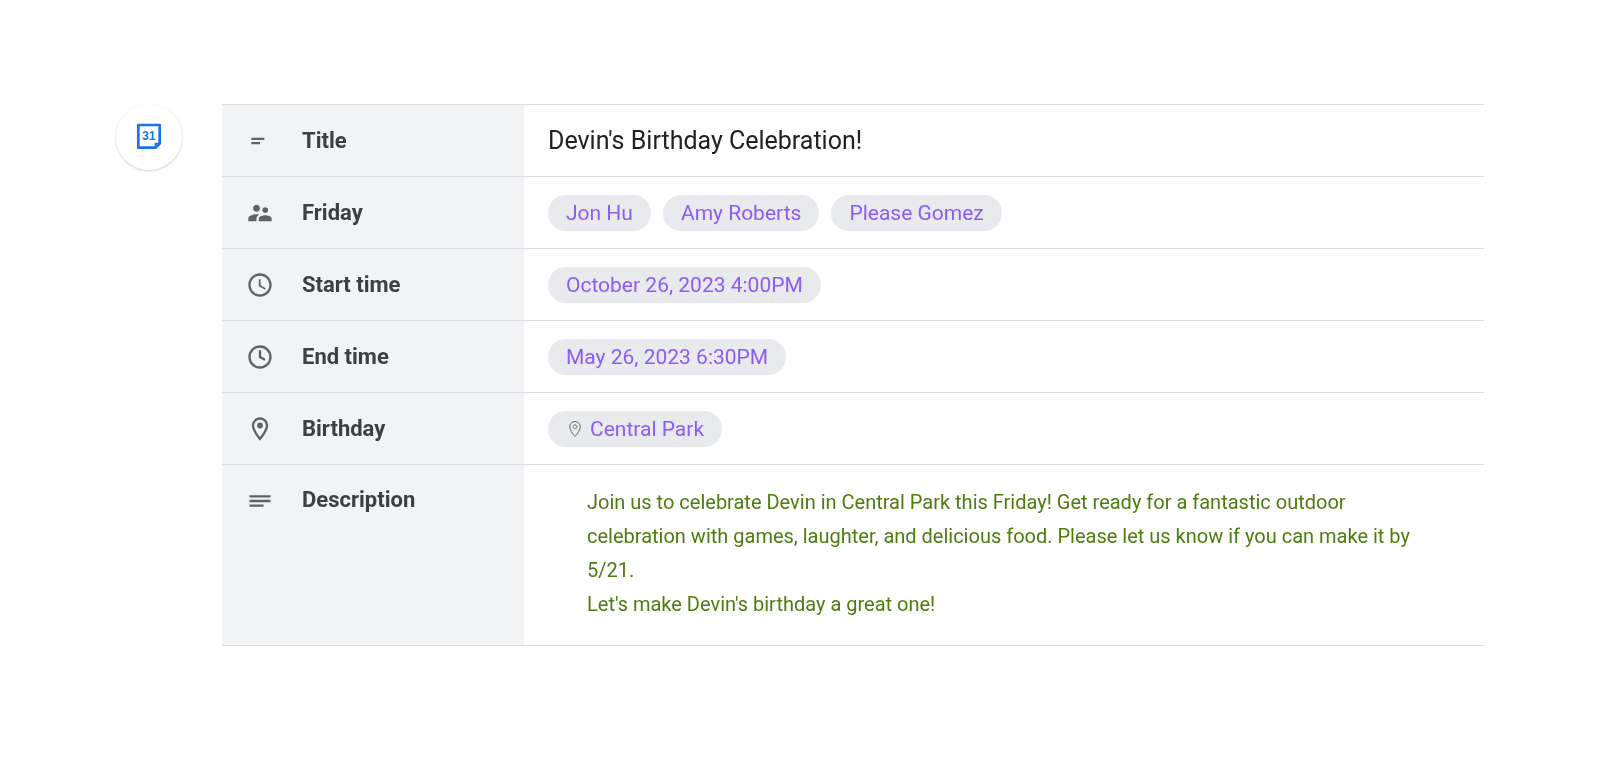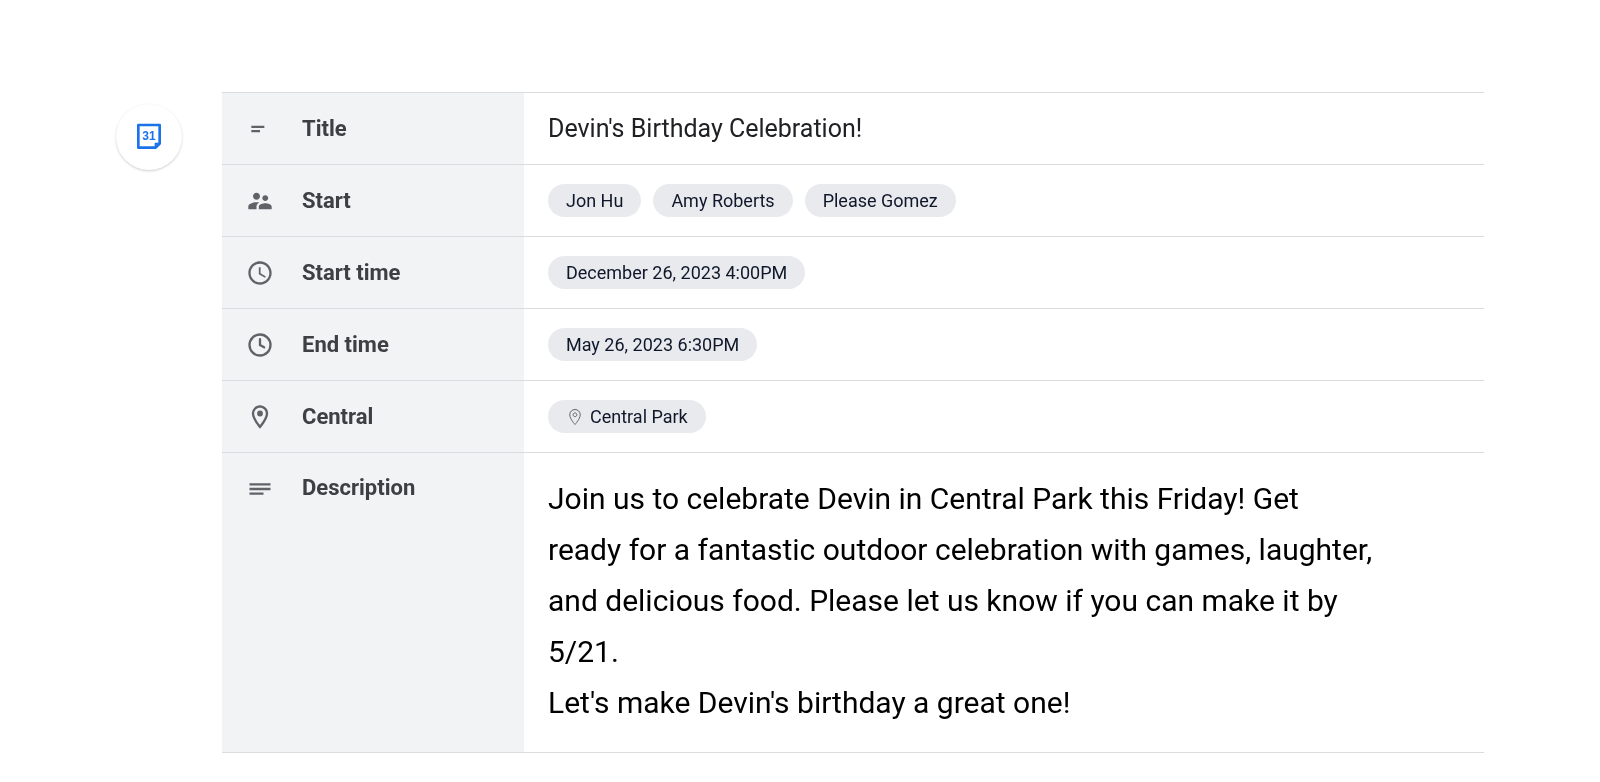--- a/index.html
+++ b/index.html
@@ -32,21 +32,21 @@
     }
     
     .calendar-icon-svg {
       width: 32px;
       height: 32px;
     }
     
     .event-table {
       position: absolute;
       left: 222px;
-      top: 92px;
+      top: 104px;
       width: 1262px;
       border-top: 1px solid #dadce0;
     }
     
     .event-row {
       display: flex;
       border-bottom: 1px solid #dadce0;
       min-height: 72px;
     }
     
@@ -98,38 +98,39 @@
     
     .value-text {
       font-size: 25px;
       color: #202124;
     }
     
     .chip {
       background: #e8eaed;
       border-radius: 20px;
       padding: 6px 18px;
-      font-size: 18px;
-      color: #0f172a;
+      font-size: 21px;
+      color: #8b5cf6;
       display: inline-flex;
       align-items: center;
       gap: 6px;
     }
     
     .chip-pin-icon {
       width: 18px;
       height: 18px;
       fill: #5f6368;
     }
     
     .description-text {
-      font-size: 30px;
-      color: #000000;
+      font-size: 20px;
+      color: #4d7c0f;
       line-height: 1.7;
       max-width: 830px;
+      margin-left: 39px;
     }
     
     .description-text p {
       margin: 0;
     }
   </style>
 </head>
 <body>
 
 <div class="calendar-badge">
@@ -156,40 +157,40 @@
     </div>
   </div>
 
   <div class="event-row">
     <div class="label-cell">
       <span class="label-icon">
         <svg viewBox="0 0 24 24" width="28" height="28">
             <path d="M16.5 12c1.38 0 2.5-1.12 2.5-2.5S17.88 7 16.5 7 14 8.12 14 9.5s1.12 2.5 2.5 2.5zM9 11c1.66 0 3-1.34 3-3S10.66 5 9 5 6 6.34 6 8s1.34 3 3 3zm7.5 3c-1.83 0-5.5.92-5.5 2.75V19h11v-2.25c0-1.83-3.67-2.75-5.5-2.75zM9 13c-2.33 0-7 1.17-7 3.5V19h7v-2.25c0-.85.33-2.34 2.37-3.47C10.5 13.1 9.66 13 9 13z"></path>
           </svg>
       </span>
-      <span class="label-text">Start</span>
+      <span class="label-text">Friday</span>
     </div>
     <div class="value-cell">
       <span class="chip">Jon Hu</span>
       <span class="chip">Amy Roberts</span>
       <span class="chip">Please Gomez</span>
     </div>
   </div>
 
   <div class="event-row">
     <div class="label-cell">
       <span class="label-icon">
         <svg viewBox="0 0 24 24" width="28" height="28">
             <path d="M12 2C6.48 2 2 6.48 2 12s4.48 10 10 10 10-4.48 10-10S17.52 2 12 2zm0 18c-4.41 0-8-3.59-8-8s3.59-8 8-8 8 3.59 8 8-3.59 8-8 8zm.5-13H11v6l5.25 3.15.75-1.23-4.5-2.67z"></path>
           </svg>
       </span>
       <span class="label-text">Start time</span>
     </div>
     <div class="value-cell">
-      <span class="chip">December 26, 2023 4:00PM</span>
+      <span class="chip">October 26, 2023 4:00PM</span>
     </div>
   </div>
 
   <div class="event-row">
     <div class="label-cell">
       <span class="label-icon">
         <svg viewBox="0 0 24 24" width="28" height="28">
             <circle cx="12" cy="12" r="9" fill="none" stroke="#5f6368" stroke-width="2"></circle>
             <path d="M12 7v5l3.5 2" fill="none" stroke="#5f6368" stroke-width="2" stroke-linecap="round"></path>
           </svg>
@@ -201,21 +202,21 @@
     </div>
   </div>
 
   <div class="event-row">
     <div class="label-cell">
       <span class="label-icon">
         <svg viewBox="0 0 24 24" width="28" height="28">
             <path d="M12 2C8.13 2 5 5.13 5 9c0 5.25 7 13 7 13s7-7.75 7-13c0-3.87-3.13-7-7-7zm0 2c2.76 0 5 2.24 5 5 0 2.88-2.88 7.19-5 9.88C9.92 16.21 7 11.85 7 9c0-2.76 2.24-5 5-5zm0 2.5A2.5 2.5 0 0 0 9.5 9 2.5 2.5 0 0 0 12 11.5 2.5 2.5 0 0 0 14.5 9 2.5 2.5 0 0 0 12 6.5z"></path>
           </svg>
       </span>
-      <span class="label-text">Central</span>
+      <span class="label-text">Birthday</span>
     </div>
     <div class="value-cell">
       <span class="chip">
         <svg class="chip-pin-icon" viewBox="0 0 24 24">
             <path d="M12 2C8.13 2 5 5.13 5 9c0 5.25 7 13 7 13s7-7.75 7-13c0-3.87-3.13-7-7-7zm0 9.5c-1.38 0-2.5-1.12-2.5-2.5S10.62 6.5 12 6.5s2.5 1.12 2.5 2.5-1.12 2.5-2.5 2.5z" fill="none" stroke="#5f6368" stroke-width="1.3"></path>
           </svg>
         <span>Central Park</span>
       </span>
     </div>
   </div>

